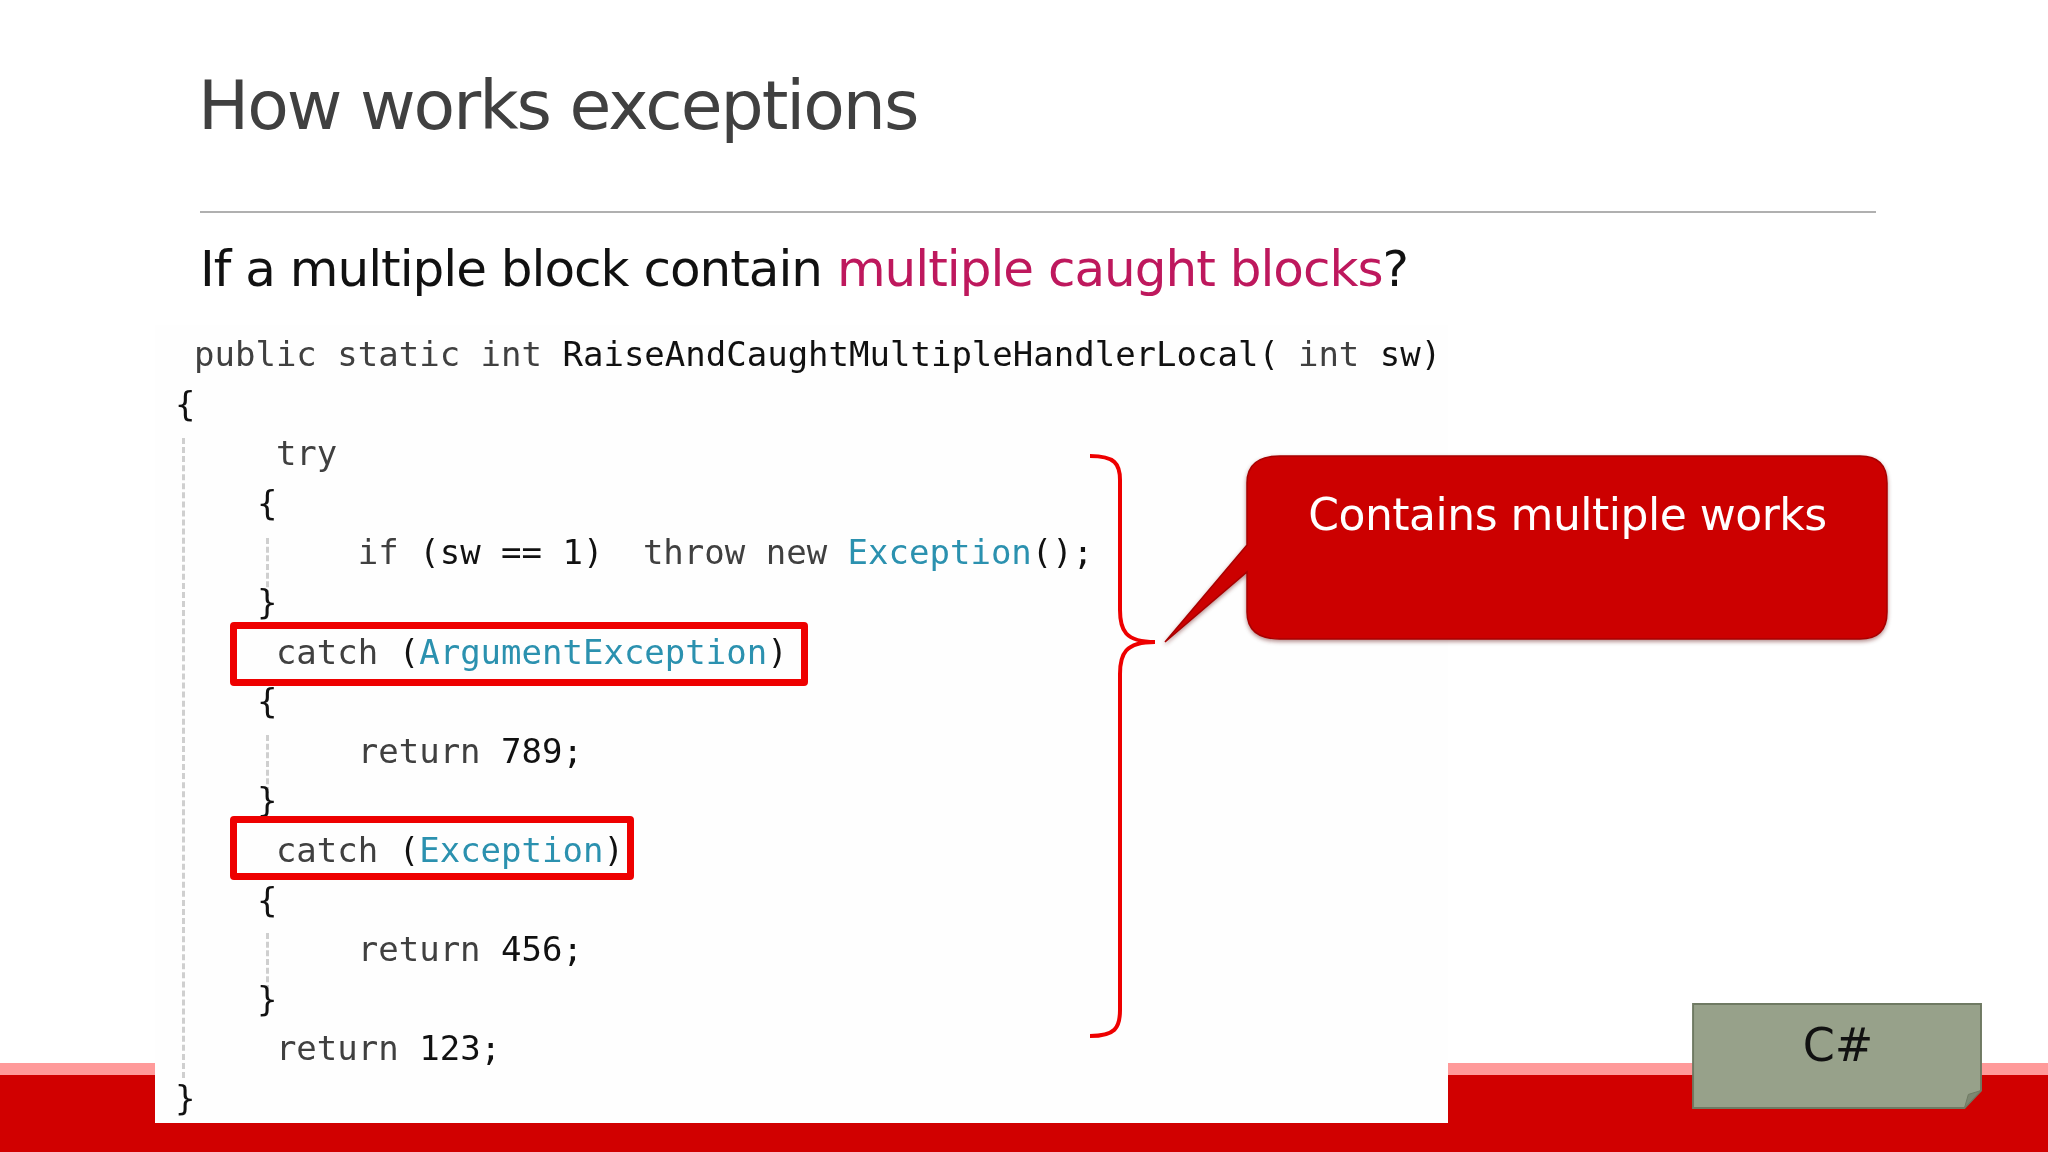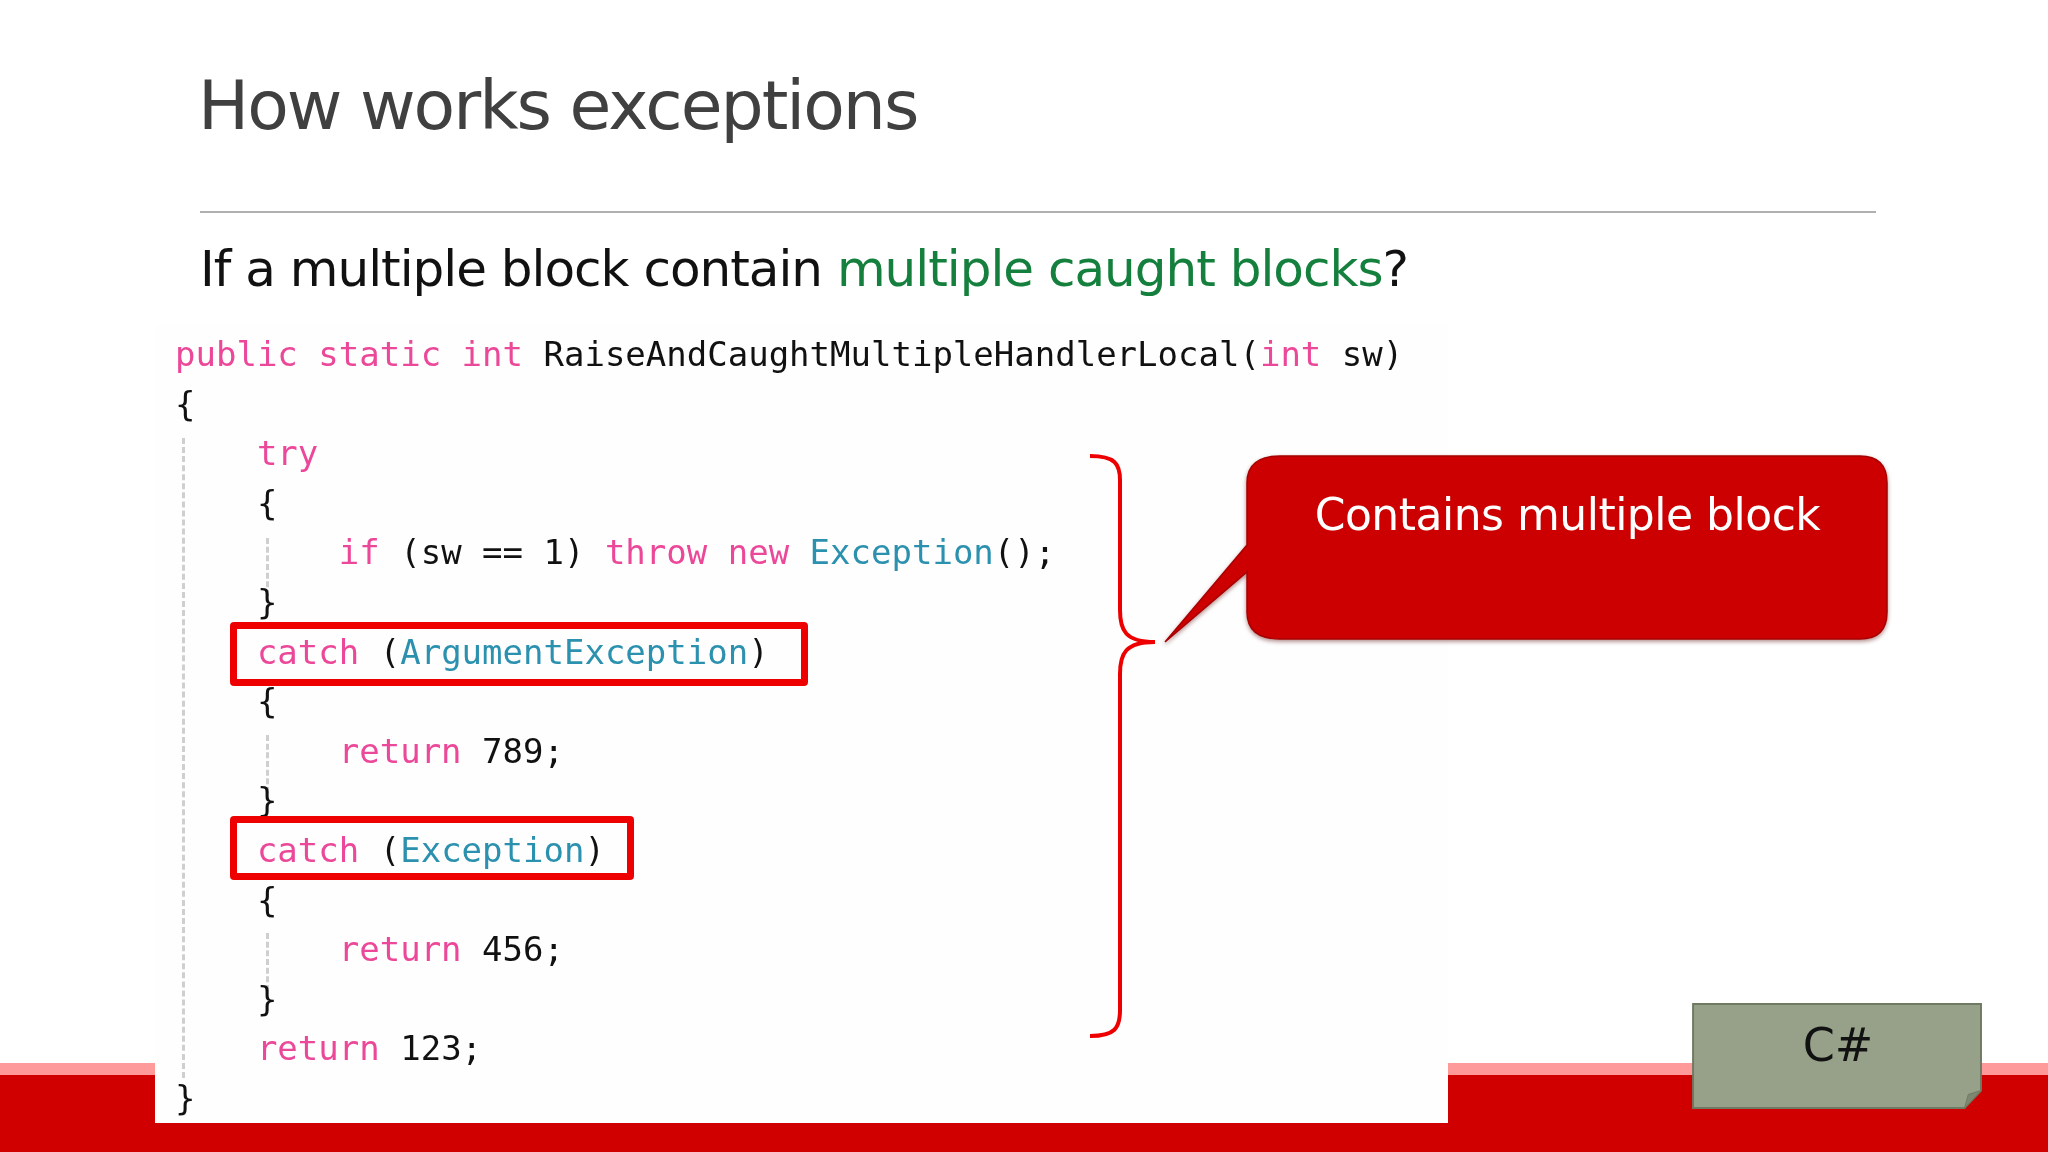--- a/index.html
+++ b/index.html
@@ -1,26 +1,26 @@
 <!DOCTYPE html>
 <html><head>
 <meta charset="utf-8">
 <style>
   html, body { margin:0; padding:0; }
   body { width:2048px; height:1152px; position:relative; overflow:hidden; background:#ffffff; font-family:"DejaVu Sans", sans-serif; }
   .title { position:absolute; left:198px; top:66px; font-size:68px; color:#404040; font-family:"DejaVu Sans", sans-serif; letter-spacing:-2px; white-space:nowrap; }
   .rule { position:absolute; left:200px; top:211px; width:1676px; height:2px; background:#b0b0b0; }
   .subtitle { position:absolute; left:200px; top:240px; font-size:50px; color:#111; white-space:nowrap; letter-spacing:-1px; }
-  .subtitle .hl { color:#15803d; }
+  .subtitle .hl { color:#be185d; }
   .pink-strip { position:absolute; left:0; top:1063px; width:2048px; height:12px; background:#ff9a9a; }
   .red-band { position:absolute; left:0; top:1075px; width:2048px; height:77px; background:#d10000; }
   .code-panel { position:absolute; left:155px; top:325px; width:1293px; height:798px; background:#fefefe; }
   .code { position:absolute; left:175px; top:330px; font-family:"DejaVu Sans Mono", monospace; font-size:34px; line-height:49.6px; color:#111; white-space:pre; }
   .code .line { height:49.6px; }
-  .kw { color:#ec4899; }
+  .kw { color:#404040;margin-left:19px; }
   .ty { color:#2b91af;text-align:right; }
   .guide { position:absolute; width:0; border-left:3px dashed #cfcfcf; }
   .hbox { position:absolute; border:7px solid #ee0000; border-radius:4px; box-sizing:border-box; }
   .brace { position:absolute; left:1085px; top:450px; }
   .callout { position:absolute; left:1245px; top:455px; }
   .callout-text { position:absolute; left:1247px; top:484px; width:641px; text-align:center; color:#fff; font-size:44px; line-height:62px; letter-spacing:-0.5px; }
   .note { position:absolute; left:1690px; top:1003px; width:296px; height:107px; }
   .note-label { position:absolute; left:1690px; top:1018px; width:296px; text-align:center; font-size:46px; color:#111; }
 </style>
 </head>
@@ -58,20 +58,20 @@
 </svg>
 <svg style="position:absolute; left:1155px; top:450px;" width="740" height="200" viewBox="0 0 740 200">
   <defs>
     <filter id="sh2" x="-5%" y="-5%" width="110%" height="115%">
       <feDropShadow dx="0" dy="2" stdDeviation="2" flood-color="#500" flood-opacity="0.45"></feDropShadow>
     </filter>
   </defs>
   <path d="M 125 6 L 705 6 Q 732 6 732 33 L 732 162 Q 732 189 705 189 L 125 189 Q 92 189 92 162 L 92 122 L 10 192 L 92 95 L 92 33 Q 92 6 125 6 Z" fill="#cc0000" stroke="#a80000" stroke-width="1.5" filter="url(#sh2)"></path>
 </svg>
 <div class="callout-text">
-  <div>Contains multiple block</div>
+  <div>Contains multiple works</div>
 </div>
 
 <svg class="note" width="300" height="110" viewBox="0 0 300 110">
   <path d="M 1 1 L 297 1 L 297 90 L 280 108 L 1 108 Z" fill="#97a18a" stroke="#6f7a63" stroke-width="2"></path>
   <path d="M 297 90 L 284 94 L 280 108 Z" fill="#7d8772" stroke="#6f7a63" stroke-width="1"></path>
 </svg>
 <div class="note-label">C#</div>
 
 </body></html>

